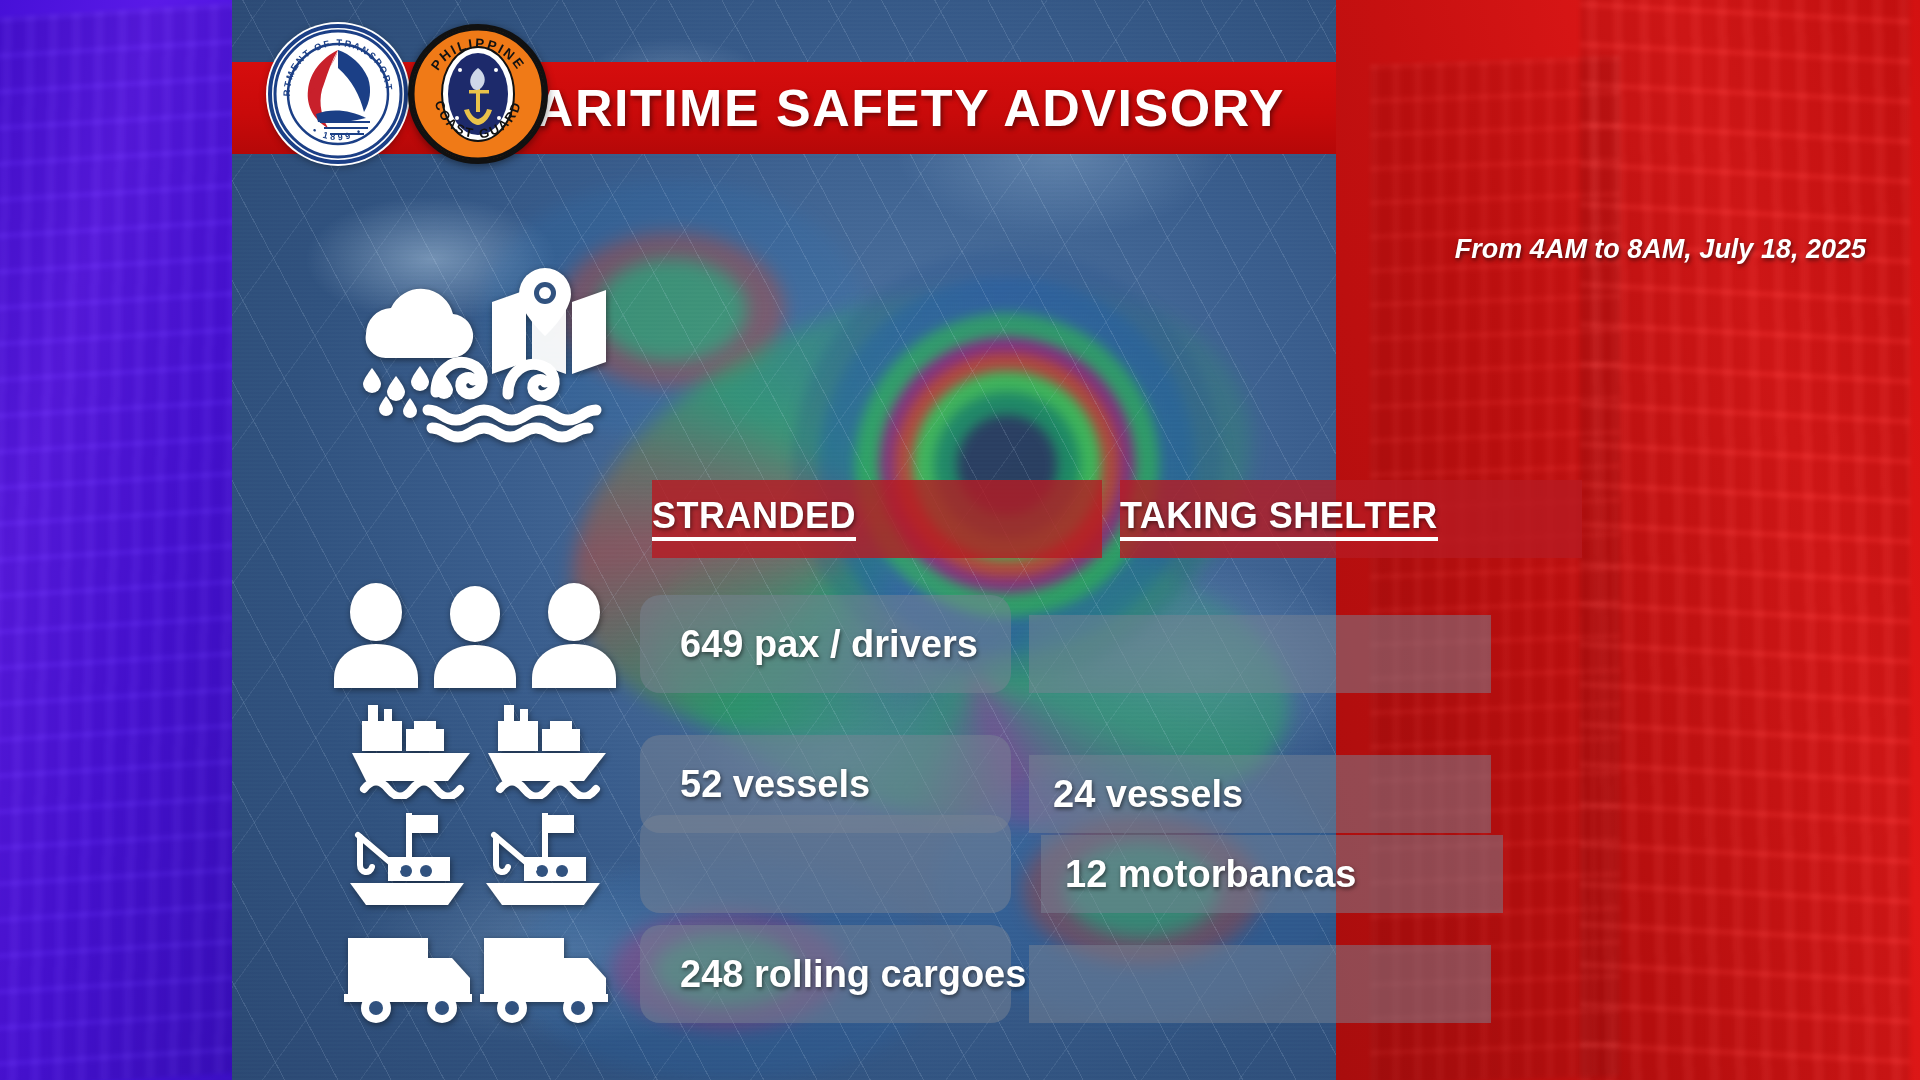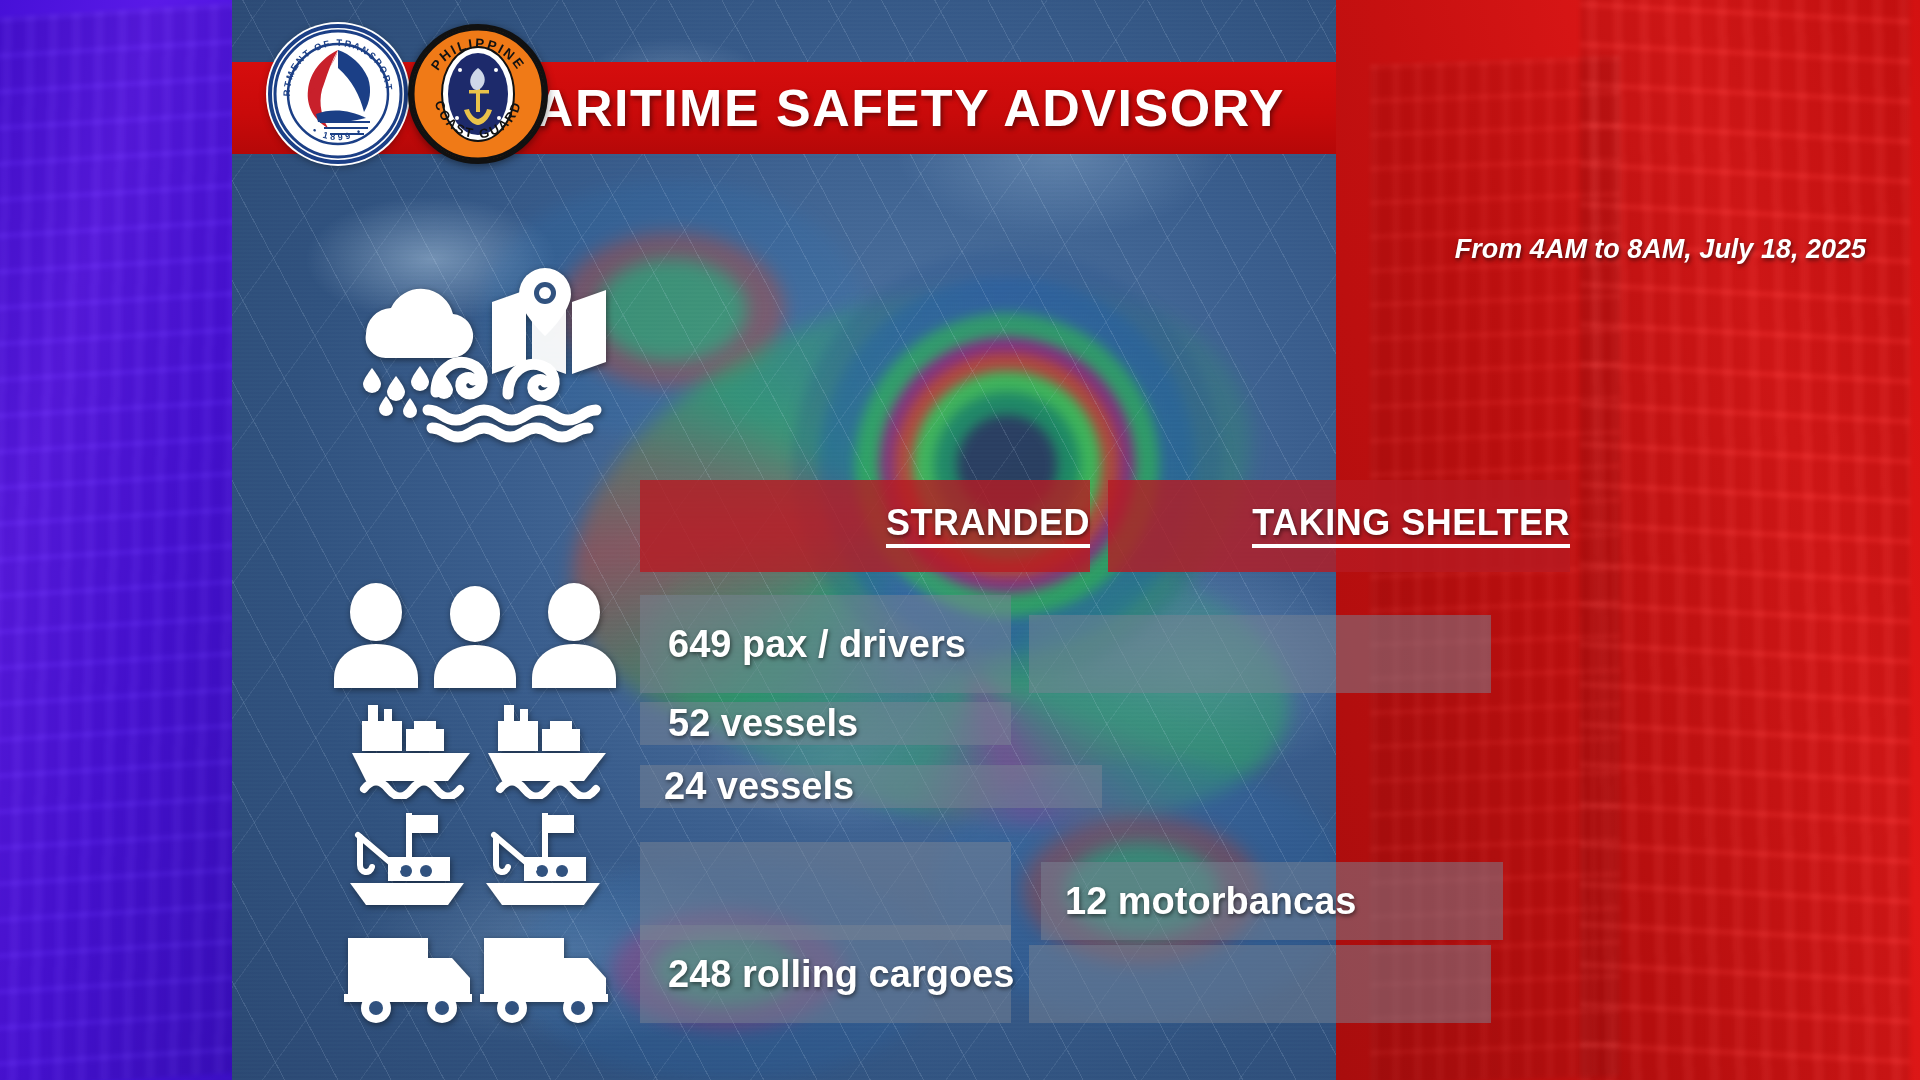--- a/index.html
+++ b/index.html
@@ -117,42 +117,42 @@
 
   
   #regions { position:absolute; left:640px; top:280px; width:930px; height:168px; z-index:7;
     background:rgba(120,130,145,.42);
     display:flex; flex-direction:column; justify-content:center; align-items:center;
     padding:6px 12px; }
   #regions .ln { color:#fff; font-size:32px; font-weight:700; line-height:1.42;
     text-align:center; white-space:nowrap; text-shadow:1px 2px 4px rgba(0,0,0,.55); }
 
   
-  .colhead { position:absolute; top:480px; height:92px; z-index:7;
+  .colhead { position:absolute; top:480px; height:78px; z-index:7;
     background:rgba(183,26,34,.80);
-    display:flex; align-items:center; justify-content:flex-end; }
+    display:flex; align-items:center; justify-content:flex-start;margin-left:12px; }
   #head-stranded { left:640px; width:450px; }
   #head-shelter  { left:1108px; width:462px; }
   .colhead span { color:#fff; font-size:36px; font-weight:700; letter-spacing:.5px;
     border-bottom:4px solid #fff; padding-bottom:2px; line-height:1.05;
     text-shadow:1px 2px 4px rgba(0,0,0,.5); }
 
   
   .row { position:absolute; left:640px; width:930px; height:98px; z-index:7;
          display:flex; }
   .cell { position:relative; display:flex; align-items:center;
           background:rgba(122,132,147,.50); }
-  .cell.left  { width:371px; padding-left:28px; }
+  .cell.left  { width:371px; padding-left:40px;border-radius:20px; }
   .cell.gap   { width:18px; background:transparent; }
   .cell.right { width:462px; padding-left:24px;margin-top:20px; }
   .cell .val { color:#fff; font-size:38px; font-weight:700;
                text-shadow:1px 2px 4px rgba(0,0,0,.55); white-space:nowrap; }
   #row-0 { top:595px; }
-  #row-1 { top:702px;flex-direction:column; }
-  #row-2 { top:842px;gap:6px; }
+  #row-1 { top:735px; }
+  #row-2 { top:815px;gap:6px; }
   #row-3 { top:925px; }
 
   
   .iconslot { position:absolute; z-index:7; display:flex; align-items:center;
               justify-content:center; gap:8px; }
   #ic-weather { left:330px; top:258px; width:290px; height:190px; }
   #ic-people  { left:330px; top:580px; width:290px; height:110px; }
   #ic-vessels { left:330px; top:693px; width:290px; height:108px; }
   #ic-banca   { left:330px; top:803px; width:290px; height:112px; }
   #ic-truck   { left:330px; top:922px; width:290px; height:106px; }

